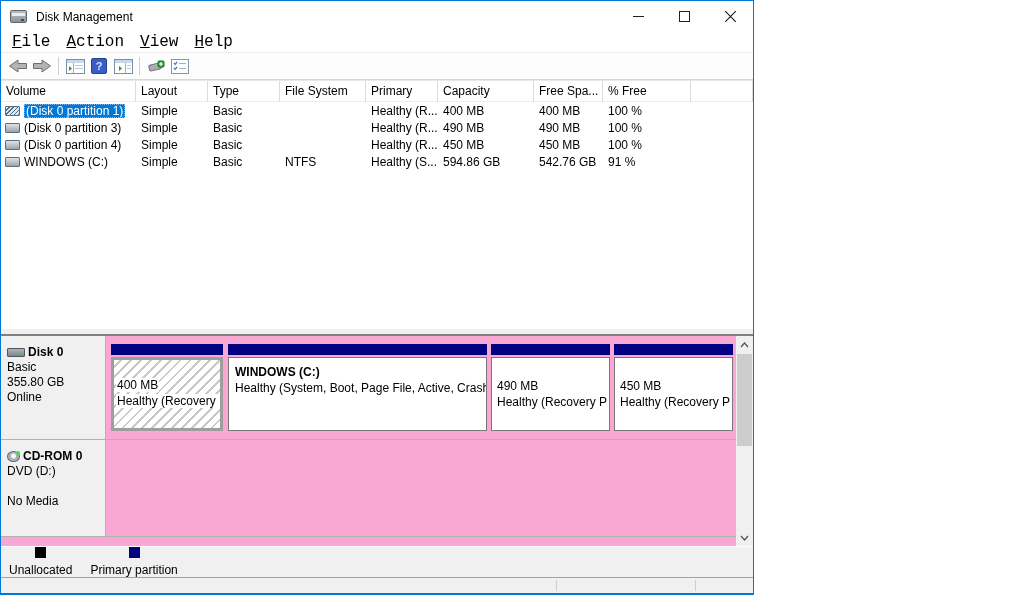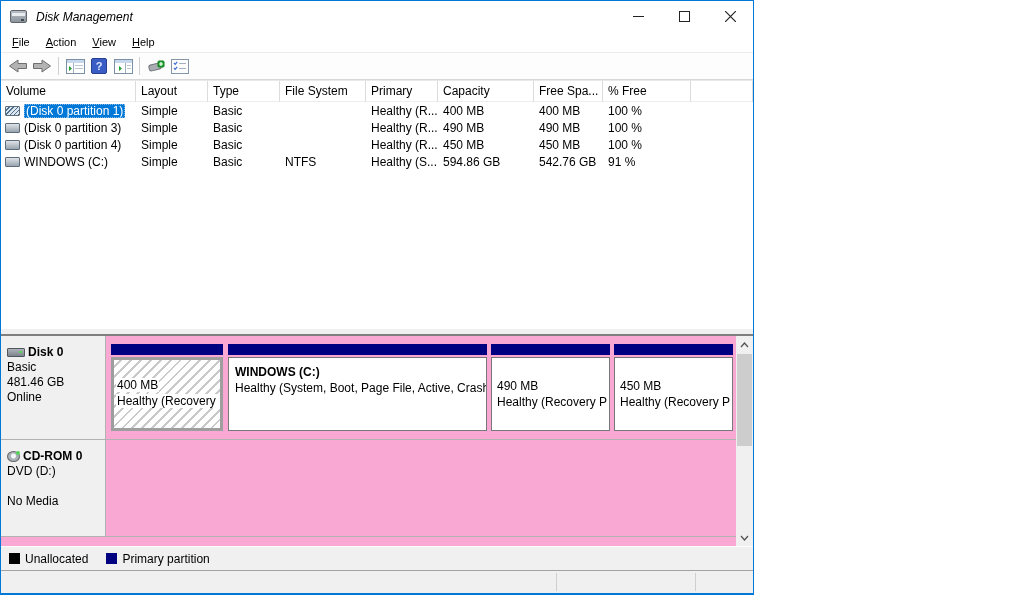--- a/index.html
+++ b/index.html
@@ -9,29 +9,29 @@
   .window { position:absolute; left:0; top:0; width:754px; height:595px;
     border:1px solid #0078d7; border-bottom:2px solid #0078d7; background:#fff;
     display:flex; flex-direction:column; }
 
   
   .titlebar { height:31px; flex:0 0 31px; display:flex; align-items:center; background:#fff; position:relative; }
   .title-icon { width:17px; height:13px; margin-left:9px; position:relative;
     background:linear-gradient(#b9bec4,#8d949b); border:1px solid #5f666d; border-radius:2px; }
   .title-icon::before { content:""; position:absolute; left:1px; right:1px; top:2px; height:3px; background:#e9edf0; }
   .title-icon::after { content:""; position:absolute; right:2px; bottom:1px; width:3px; height:2px; background:#3f4850; }
-  .title-text { margin-left:9px; font-size:12px;font-style:italic; }
+  .title-text { margin-left:9px; font-size:12px; }
   .win-controls { position:absolute; right:0; top:0; height:31px; display:flex; }
   .win-btn { width:46px; height:31px; display:flex; align-items:center; justify-content:center; }
   .win-btn svg { display:block; }
 
   
   .menubar { height:21px; flex:0 0 21px; display:flex; align-items:center; padding-left:3px;
     background:#fff; border-bottom:1px solid #ececec; }
-  .menu-item { display:inline-block; padding:2px 8px; font-size:11px; }
+  .menu-item { display:inline-block; padding:2px 8px; font-size:16px;font-family:Liberation Mono, monospace; }
   .menu-item::first-letter { text-decoration:underline; }
 
   
   .toolbar { height:27px; flex:0 0 27px; display:flex; align-items:center; padding-left:5px;
     background:#fdfdfd; border-bottom:1px solid #d7d7d7; }
   .tb-btn { width:24px; height:22px; display:flex; align-items:center; justify-content:center; }
   .tb-sep { width:1px; height:18px; background:#d0d0d0; margin:0 4px; }
 
   
   .list-panel { flex:0 0 249px; background:#fff; border-top:1px solid #e8e8e8; overflow:hidden; }
@@ -76,21 +76,21 @@
 
   
   .vscroll { position:absolute; right:0; top:0; width:17px; height:100%; background:#f0f0f0; }
   .vs-btn { position:absolute; left:0; width:17px; height:17px; display:flex; align-items:center; justify-content:center; background:#f0f0f0; }
   .vs-up { top:0; } .vs-down { bottom:0; }
   .vs-thumb { position:absolute; left:1px; top:18px; width:15px; height:92px; background:#cdcdcd; }
 
   
   .legend { flex:0 0 25px; background:#f0f0f0; border-top:1px solid #fdfdfd; border-bottom:1px solid #a3a3a3;
     display:flex; align-items:center; gap:18px; padding-left:8px; }
-  .legend-item { display:flex; align-items:center; gap:5px; }
+  .legend-item { display:flex; align-items:center; gap:5px;flex-direction:column; }
   .swatch { width:11px; height:11px; display:inline-block; }
   .swatch.black { background:#000000; }
   .swatch.navy { background:#000080; }
 
   
   .statusbar { flex:1 1 auto; background:#f0f0f0; position:relative; }
   .sb-sep { position:absolute; top:2px; bottom:2px; width:1px; background:#cfcfcf; }
   .sb-sep.s1 { left:555px; } .sb-sep.s2 { left:694px; }
 </style>
 </head>
@@ -266,21 +266,21 @@
   <div class="graph-panel">
     <div class="graph-inner">
 
       <div class="disk-row r1">
         <div class="disk-label">
           <div class="dname">
               <span class="hdd-icon"></span>
               <span>Disk 0</span>
             </div>
           <div>Basic</div>
-          <div>481.46 GB</div>
+          <div>355.80 GB</div>
           <div>Online</div>
         </div>
 
         <div class="partition" style="left:110px; width:112px;">
           <div class="part-bar"></div>
           <div class="part-block selected">
             <div><span>400 MB</span></div>
             <div><span>Healthy (Recovery P</span></div>
           </div>
         </div>

